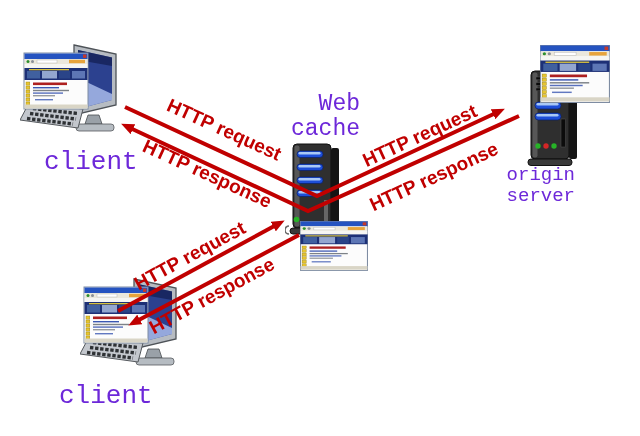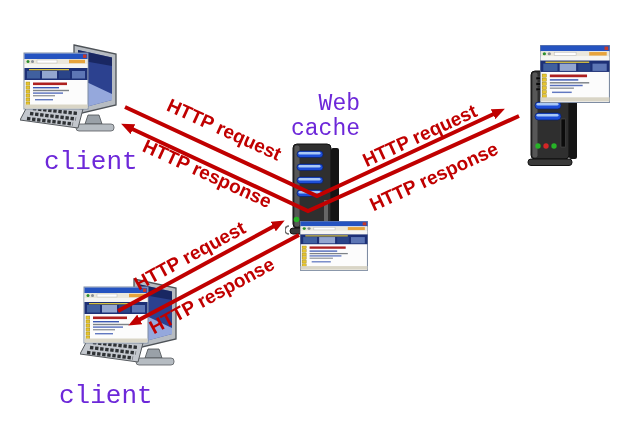--- a/index.html
+++ b/index.html
@@ -202,20 +202,21 @@
     </g>
     <rect x="9" y="28.5" width="34" height="2.6" fill="#ad2020"></rect>
     <rect x="9" y="33" width="26" height="1.4" fill="#3b57b2"></rect>
     <rect x="9" y="35.8" width="36" height="1.4" fill="#7d8288"></rect>
     <rect x="9" y="38.4" width="30" height="1.4" fill="#3b57b2" opacity="0.85"></rect>
     <rect x="9" y="41" width="22" height="1.4" fill="#7d8288" opacity="0.8"></rect>
     <rect x="11" y="45" width="18" height="1.4" fill="#3b57b2" opacity="0.8"></rect>
     <rect x="0.5" y="50.5" width="63" height="4" fill="#d9d5c6"></rect>
   </svg>
 
+  <div class="node-label lbl-origin" style="left:505px;top:165px;width:70px;">origin server</div>
 
   <svg class="abs z2" style="left:0;top:0;" width="640" height="436" viewBox="0 0 640 436">
     <defs>
       <marker id="ah" viewBox="0 0 12 10" markerWidth="13" markerHeight="11" refX="5" refY="5" orient="auto" markerUnits="userSpaceOnUse">
         <path d="M0,0 L12,5 L0,10 Z" fill="#c00000"></path>
       </marker>
     </defs>
     <path d="M125,107 L317,196 L498,112" fill="none" stroke="#c00000" stroke-width="4" marker-end="url(#ah)"></path>
     <path d="M519,116 L308,211 L128,127" fill="none" stroke="#c00000" stroke-width="4" marker-end="url(#ah)"></path>
     <path d="M118,311 L278,224" fill="none" stroke="#c00000" stroke-width="4" marker-end="url(#ah)"></path>

